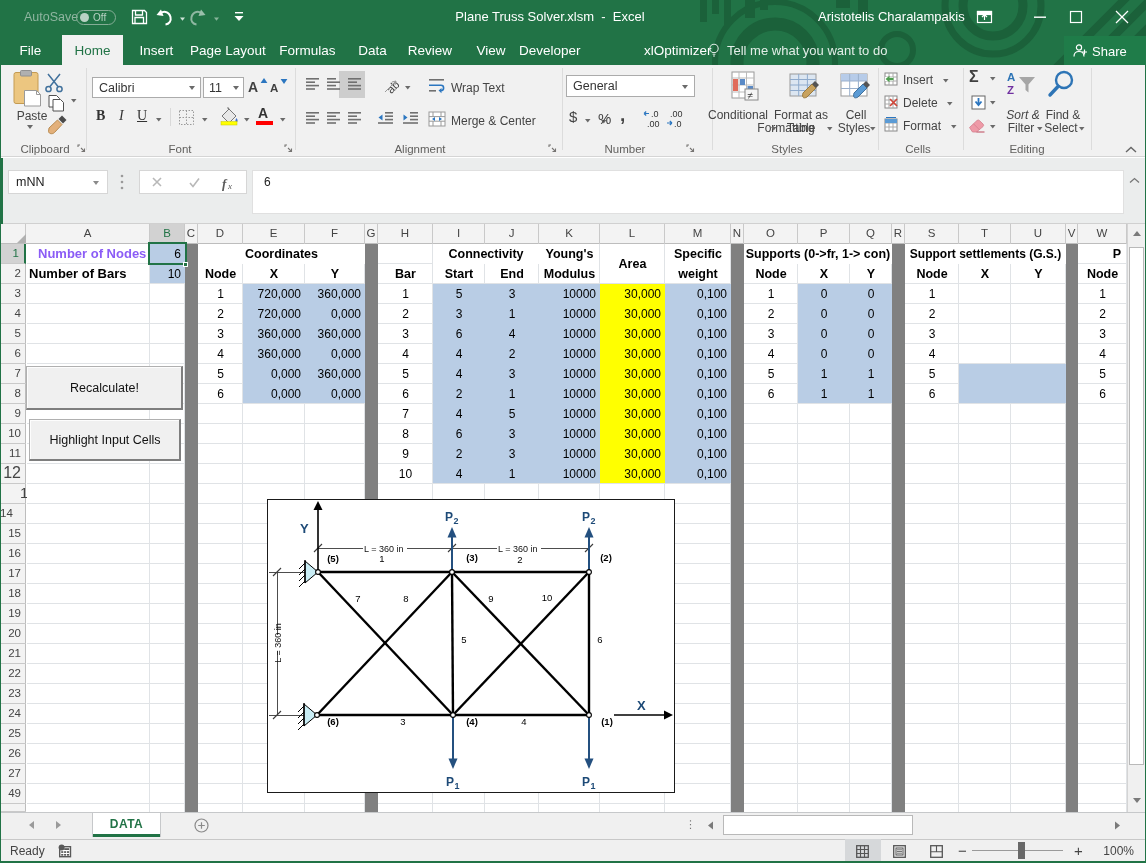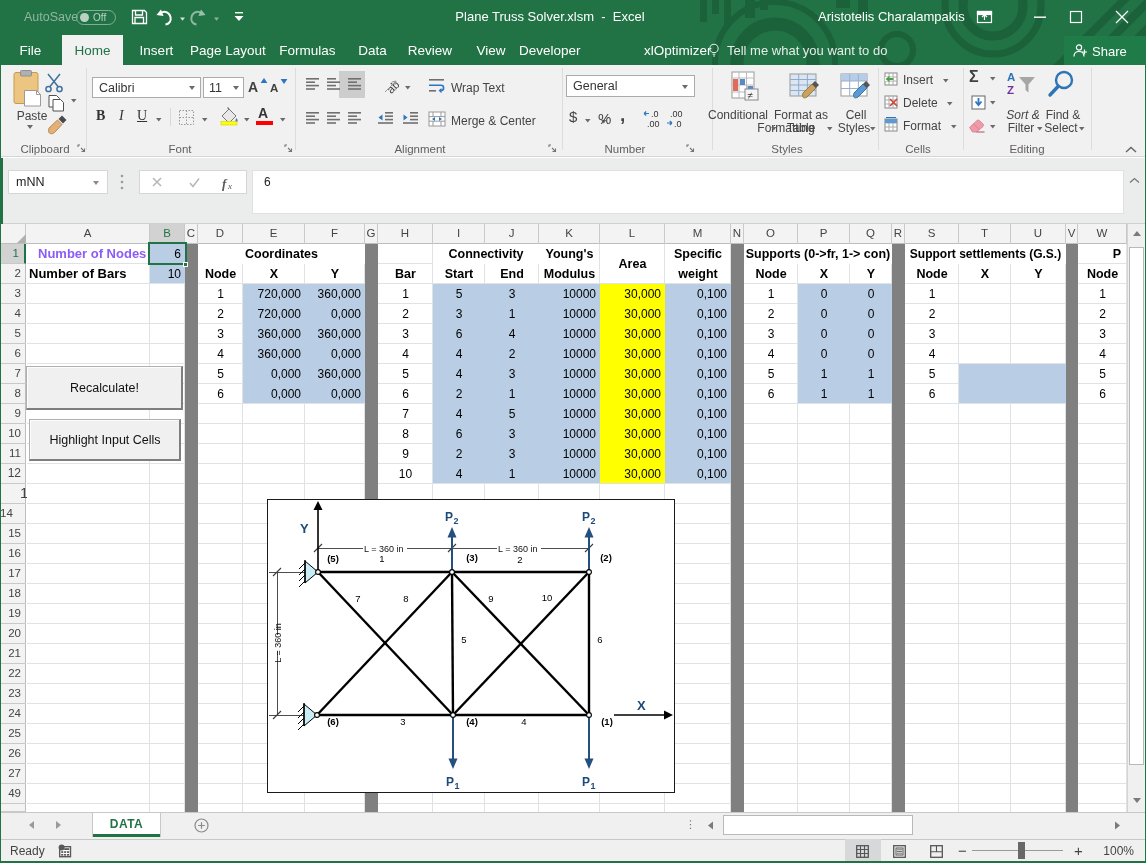--- a/index.html
+++ b/index.html
@@ -499,21 +499,21 @@
 <div class="tb" style="left:0;top:264px;width:26px;height:20px;background:transparent;text-align:right;padding-right:5px;font-size:11.5px;line-height:18px;color:#444;border-bottom:1px solid #c9c9c9;">2</div>
 <div class="tb" style="left:0;top:284px;width:26px;height:20px;background:transparent;text-align:right;padding-right:5px;font-size:11.5px;line-height:18px;color:#444;border-bottom:1px solid #c9c9c9;">3</div>
 <div class="tb" style="left:0;top:304px;width:26px;height:20px;background:transparent;text-align:right;padding-right:5px;font-size:11.5px;line-height:18px;color:#444;border-bottom:1px solid #c9c9c9;">4</div>
 <div class="tb" style="left:0;top:324px;width:26px;height:20px;background:transparent;text-align:right;padding-right:5px;font-size:11.5px;line-height:18px;color:#444;border-bottom:1px solid #c9c9c9;">5</div>
 <div class="tb" style="left:0;top:344px;width:26px;height:20px;background:transparent;text-align:right;padding-right:5px;font-size:11.5px;line-height:18px;color:#444;border-bottom:1px solid #c9c9c9;">6</div>
 <div class="tb" style="left:0;top:364px;width:26px;height:20px;background:transparent;text-align:right;padding-right:5px;font-size:11.5px;line-height:18px;color:#444;border-bottom:1px solid #c9c9c9;">7</div>
 <div class="tb" style="left:0;top:384px;width:26px;height:20px;background:transparent;text-align:right;padding-right:5px;font-size:11.5px;line-height:18px;color:#444;border-bottom:1px solid #c9c9c9;">8</div>
 <div class="tb" style="left:0;top:404px;width:26px;height:20px;background:transparent;text-align:right;padding-right:5px;font-size:11.5px;line-height:18px;color:#444;border-bottom:1px solid #c9c9c9;">9</div>
 <div class="tb" style="left:0;top:424px;width:26px;height:20px;background:transparent;text-align:right;padding-right:5px;font-size:11.5px;line-height:18px;color:#444;border-bottom:1px solid #c9c9c9;">10</div>
 <div class="tb" style="left:0;top:444px;width:26px;height:20px;background:transparent;text-align:right;padding-right:5px;font-size:11.5px;line-height:18px;color:#444;border-bottom:1px solid #c9c9c9;">11</div>
-<div class="tb" style="left:0;top:464px;width:26px;height:20px;background:transparent;text-align:right;padding-right:5px;font-size:12px;line-height:18px;color:#444;border-bottom:1px solid #c9c9c9;">12</div>
+<div class="tb" style="left:0;top:464px;width:26px;height:20px;background:transparent;text-align:right;padding-right:5px;font-size:16px;line-height:18px;color:#444;border-bottom:1px solid #c9c9c9;">12</div>
 <div class="tb" style="left:0;top:484px;width:26px;height:20px;background:transparent;text-align:right;padding-right:5px;font-size:15px;line-height:18px;color:#444;border-bottom:1px solid #c9c9c9;padding-left:20px;">13</div>
 <div class="tb" style="left:0;top:504px;width:26px;height:20px;background:transparent;text-align:right;padding-right:19px;font-size:11.5px;line-height:18px;color:#444;border-bottom:1px solid #c9c9c9;">14</div>
 <div class="tb" style="left:0;top:524px;width:26px;height:20px;background:transparent;text-align:right;padding-right:5px;font-size:11.5px;line-height:18px;color:#444;border-bottom:1px solid #c9c9c9;">15</div>
 <div class="tb" style="left:0;top:544px;width:26px;height:20px;background:transparent;text-align:right;padding-right:5px;font-size:11.5px;line-height:18px;color:#444;border-bottom:1px solid #c9c9c9;">16</div>
 <div class="tb" style="left:0;top:564px;width:26px;height:20px;background:transparent;text-align:right;padding-right:5px;font-size:11.5px;line-height:18px;color:#444;border-bottom:1px solid #c9c9c9;">17</div>
 <div class="tb" style="left:0;top:584px;width:26px;height:20px;background:transparent;text-align:right;padding-right:5px;font-size:11.5px;line-height:18px;color:#444;border-bottom:1px solid #c9c9c9;">18</div>
 <div class="tb" style="left:0;top:604px;width:26px;height:20px;background:transparent;text-align:right;padding-right:5px;font-size:11.5px;line-height:18px;color:#444;border-bottom:1px solid #c9c9c9;">19</div>
 <div class="tb" style="left:0;top:624px;width:26px;height:20px;background:transparent;text-align:right;padding-right:5px;font-size:11.5px;line-height:18px;color:#444;border-bottom:1px solid #c9c9c9;">20</div>
 <div class="tb" style="left:0;top:644px;width:26px;height:20px;background:transparent;text-align:right;padding-right:5px;font-size:11.5px;line-height:18px;color:#444;border-bottom:1px solid #c9c9c9;">21</div>
 <div class="tb" style="left:0;top:664px;width:26px;height:20px;background:transparent;text-align:right;padding-right:5px;font-size:11.5px;line-height:18px;color:#444;border-bottom:1px solid #c9c9c9;">22</div>

